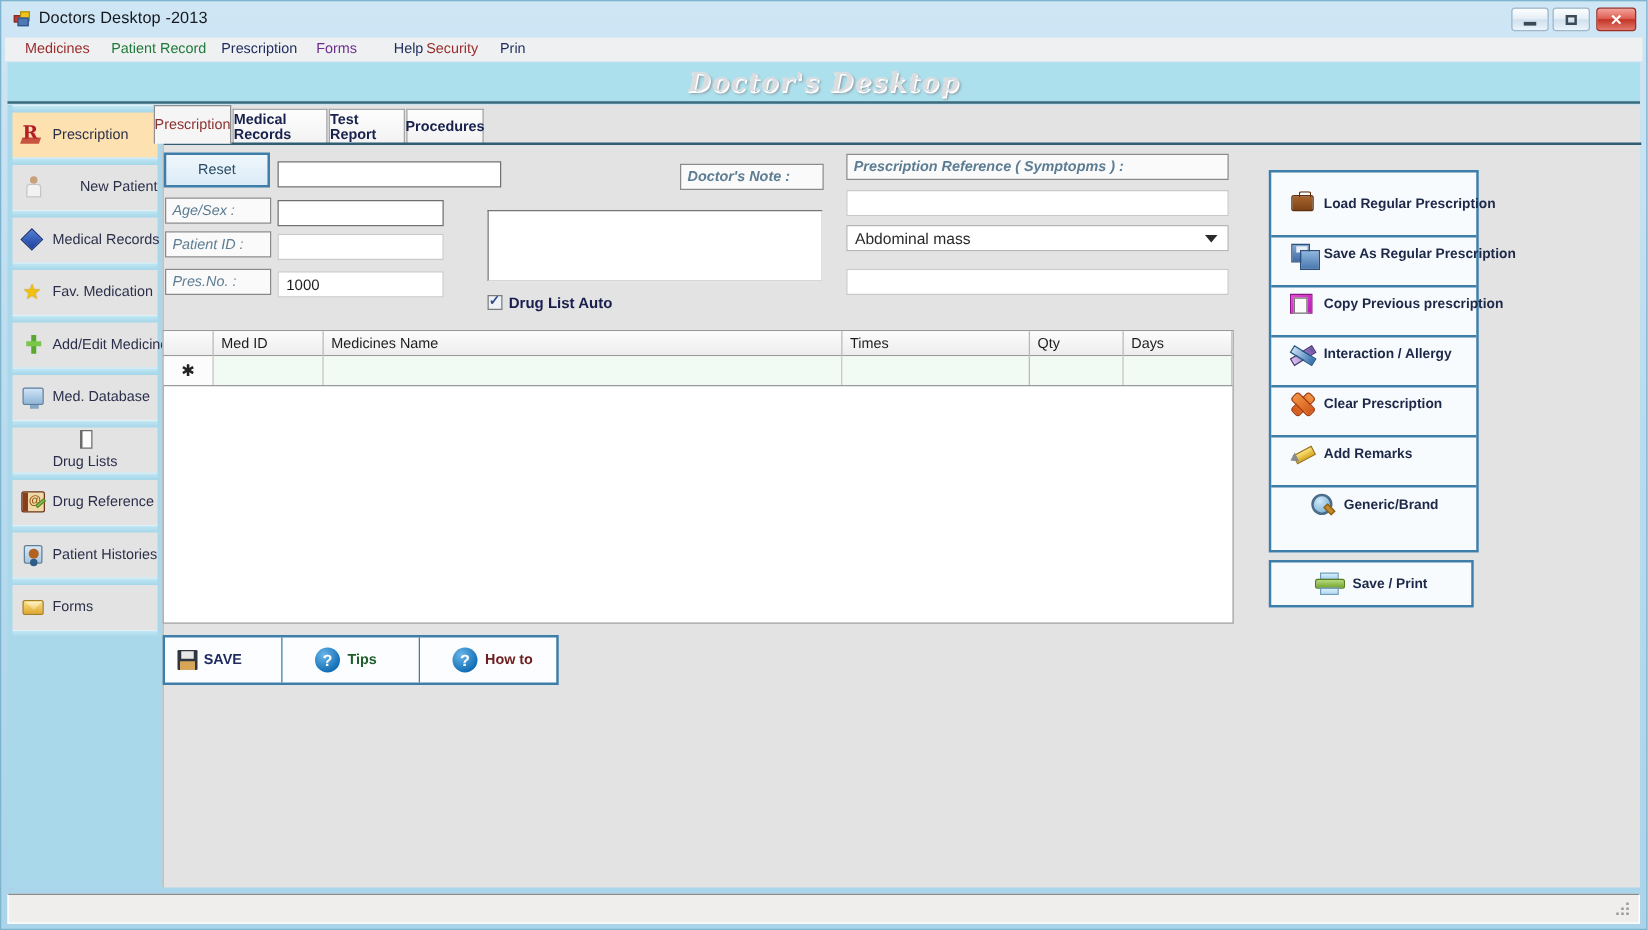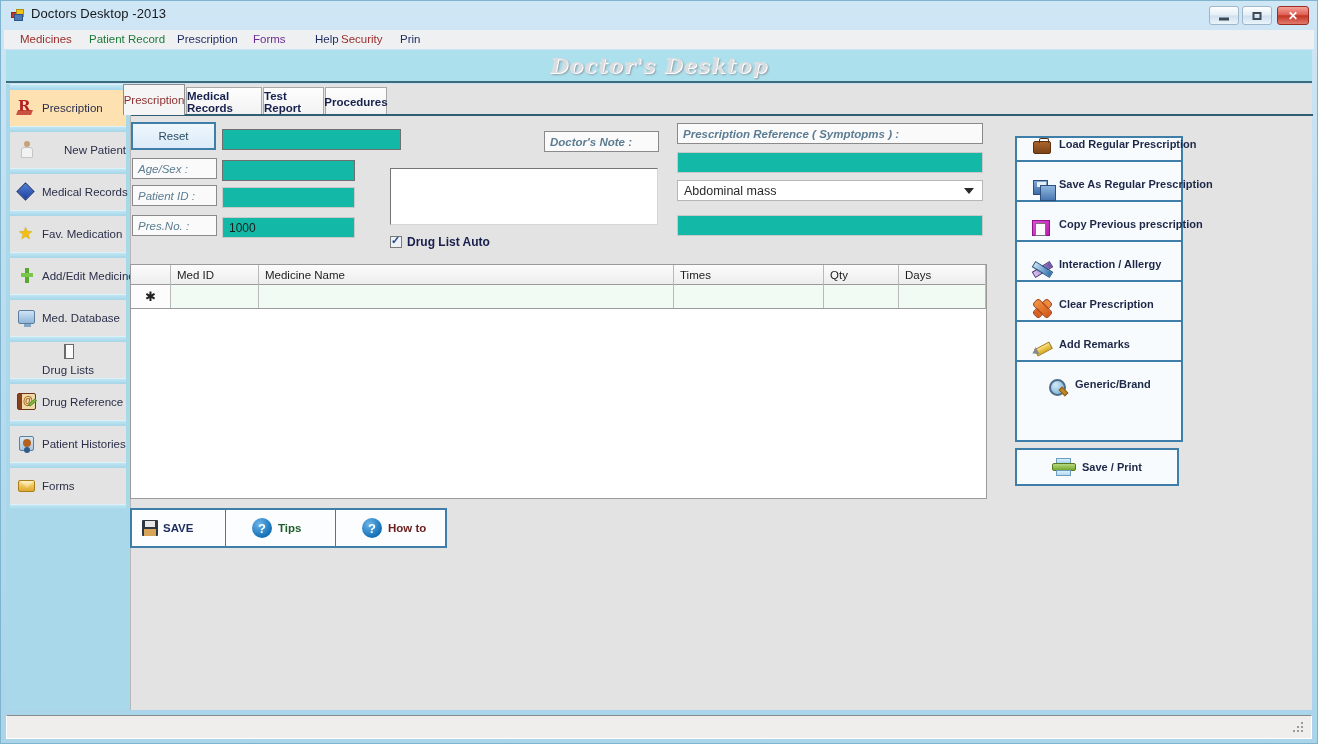--- a/index.html
+++ b/index.html
@@ -168,21 +168,21 @@
   
   .lbl-box {
     position:absolute; height:21px;
     background:#fafafa; border:1px solid #8a8a8a;
     display:flex; align-items:center; padding-left:5px;
     font-size:11.5px; color:#5b7c92; font-style:italic;
     white-space:nowrap;
   }
   .txt-box {
     position:absolute; height:21px;
-    background:#14b8a6; border:1px solid #9d9d9d;
+    background:#ffffff; border:1px solid #9d9d9d;
     display:flex; align-items:center; padding-left:6px;
     font-size:12px; color:#1d1d1d;
   }
   .txt-box.thin { border:1px solid #c9c9c9; }
   .txt-box.dark { border:1px solid #6f6f6f; }
 
   #reset-btn {
     position:absolute; left:128px; top:121px; width:85px; height:28px;
     background:linear-gradient(180deg,#eff7fc 0%,#dbebf7 100%);
     border:2px solid #3f7ea8;
@@ -275,23 +275,23 @@
           margin:0 6px 0 26px;
           display:flex; align-items:center; justify-content:center;
           color:#fff; font-size:13px; font-weight:bold; }
 
   
   #actions {
     position:absolute; left:1013px; top:135px; width:168px; height:306px;
     background:#f7fbfd; border:2px solid #3f7ea8;
   }
   .act {
-    position:absolute; left:0; width:164px; height:24px;
+    position:absolute; left:0; width:164px; height:52px;
     border-bottom:2px solid #3f7ea8;
-    display:flex; 
+    display:flex; align-items:center;
     cursor:default;
   }
   .act:last-child { border-bottom:none; }
   .act-label { font-size:11px; font-weight:bold; color:#1d2747; white-space:nowrap; }
   .act-ico { position:relative; width:22px; height:20px; flex:0 0 22px; margin:0 6px 0 14px; }
 
   .ic-case { position:absolute; left:2px; top:3px; width:18px; height:13px;
              background:linear-gradient(180deg,#a9642c,#7d4317); border:1px solid #5d3110; border-radius:2px;}
   .ic-case:before { content:''; position:absolute; left:5px; top:-4px; width:8px; height:4px;
                     border:1px solid #5d3110; border-bottom:none; border-radius:2px 2px 0 0;}
@@ -511,21 +511,21 @@
     <div id="symptom-combo" style="left:546px; top:96px; width:306px;">
       <span>Abdominal mass</span>
       <span class="arrow"></span>
     </div>
     <div class="txt-box thin" style="left:546px; top:131px; width:306px;"></div>
 
     <div id="grid" style="left:-1px; top:180px;">
       <div id="grid-head">
           <div class="gh" style="width: 40px;"></div>
           <div class="gh" style="width: 88px;">Med ID</div>
-          <div class="gh" style="width: 415px;">Medicine Name</div>
+          <div class="gh" style="width: 415px;">Medicines Name</div>
           <div class="gh" style="width: 150px;">Times</div>
           <div class="gh" style="width: 75px;">Qty</div>
           <div class="gh" style="width: 87px;">Days</div>
         </div>
       <div id="grid-row">
           <div class="gc rowhdr" style="width: 40px;">✱</div>
           <div class="gc" style="width: 88px;"></div>
           <div class="gc" style="width: 415px;"></div>
           <div class="gc" style="width: 150px;"></div>
           <div class="gc" style="width: 75px;"></div>

